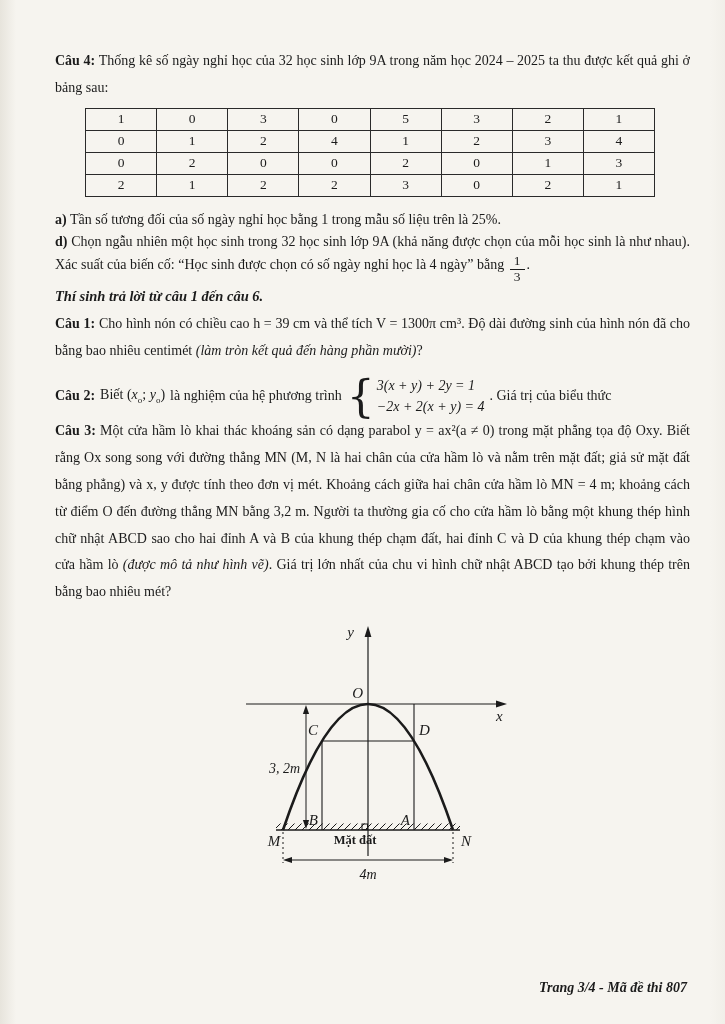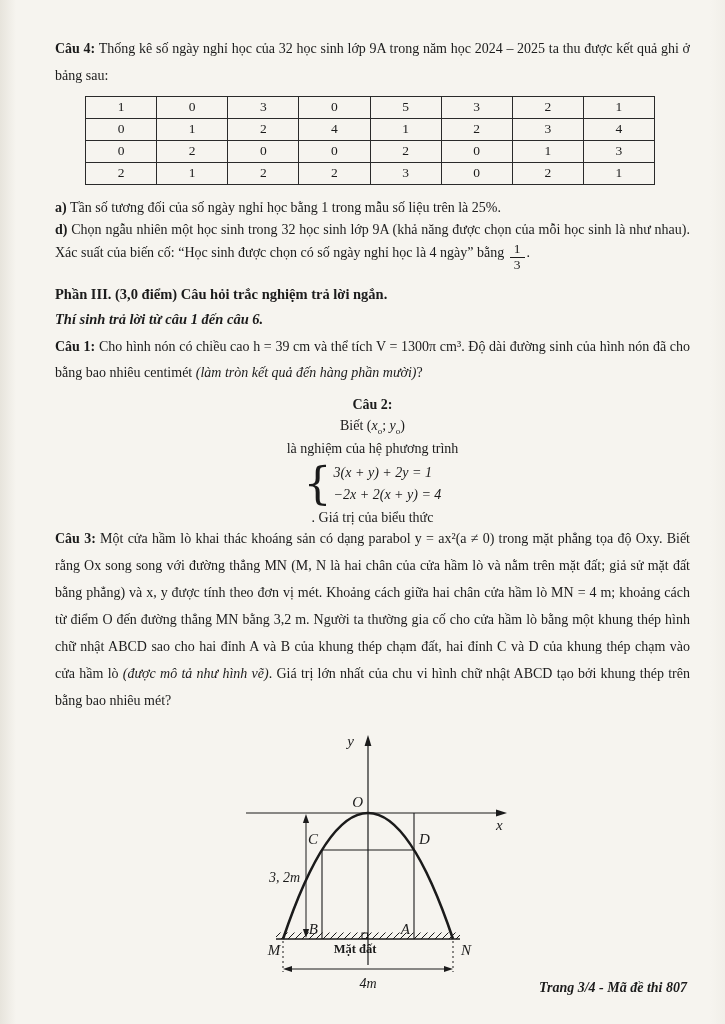--- a/index.html
+++ b/index.html
@@ -7,21 +7,21 @@
     width:725px;height:1024px;
     background:#f6f4ef;
     font-family:"Liberation Serif","DejaVu Serif",serif;
     color:#1b1b1b;
     position:relative;
     overflow:hidden;
   }
   .page{
     position:absolute;inset:0;
     background:linear-gradient(90deg,#e7e4dc 0px,#f6f4ef 16px,#f6f4ef 710px,#f1efe9 725px);
-    padding:36px 35px 0 55px;
+    padding:48px 35px 0 55px;
     box-sizing:border-box;
   }
   .content{width:635px;}
   p{margin:0;}
   .para{font-size:14px;line-height:1.92;text-align:justify;}
   .qlabel{font-weight:bold;}
   .items{margin-top:12px;}
   .item{font-size:14px;line-height:1.62;text-align:justify;}
   .item .ilabel{font-weight:bold;}
   
@@ -45,21 +45,21 @@
     font-size:13.5px;margin:0 2px;
   }
   .frac .num{display:block;border-bottom:1.2px solid #1b1b1b;padding:0 4px;}
   .frac .den{display:block;padding:0 4px;}
   
   .heading{font-size:14.5px;font-weight:bold;margin-top:10px;line-height:1.7;}
   .subheading{font-size:14.5px;font-weight:bold;font-style:italic;line-height:1.7;}
   .mathit{font-style:italic;}
   sub{font-size:9px;}
   
-  .q2line{display:flex;align-items:center;margin-top:10px;font-size:14px;gap:5px;flex-wrap:nowrap;flex-direction:column;}
+  .q2line{display:flex;align-items:center;margin-top:10px;font-size:14px;gap:5px;flex-wrap:nowrap;}
   .system{display:inline-flex;align-items:center;}
   .brace{font-size:44px;font-weight:300;line-height:0.9;font-family:"DejaVu Serif",serif;}
   .eqs{display:inline-block;font-style:italic;font-size:14px;line-height:1.55;padding-left:2px;}
   .q2b{margin-top:8px;font-size:14px;}
   
   .figwrap{width:635px;display:flex;justify-content:center;margin-top:14px;}
   .figure text{font-family:"Liberation Serif","DejaVu Serif",serif;fill:#1b1b1b;}
   .lbl{font-style:italic;font-size:15px;}
   .dim{font-style:italic;font-size:14px;}
   .ground-lbl{font-size:12.5px;font-weight:600;}
@@ -121,21 +121,20 @@
         </tbody>
     </table>
 
     <div class="items">
       <p class="item"><span class="ilabel">a)</span><span> Tần số tương đối của số ngày nghỉ học bằng 1 trong mẫu số liệu trên là 25%.</span></p>
       <p class="item"><span class="ilabel">d)</span><span> Chọn ngẫu nhiên một học sinh trong 32 học sinh lớp 9A (khả năng được chọn của mỗi học sinh là như nhau). Xác suất của biến cố: “Học sinh được chọn có số ngày nghỉ học là 4 ngày” bằng</span>
         <span class="frac"><span class="num">1</span><span class="den">3</span></span><span>.</span>
       </p>
     </div>
 
-    <p class="heading">Phần III. (3,0 điểm) Câu hỏi trắc nghiệm trả lời ngắn.</p>
     <p class="subheading">Thí sinh trả lời từ câu 1 đến câu 6.</p>
 
     <p class="para mt10"><span class="qlabel">Câu 1:</span><span> Cho hình nón có chiều cao h = 39 cm và thể tích V = 1300π cm³. Độ dài đường sinh của hình nón đã cho bằng bao nhiêu centimét </span><span class="mathit">(làm tròn kết quả đến hàng phần mười)</span><span>?</span></p>
 
     <div class="q2line">
       <span class="qlabel">Câu 2:</span>
       <span><span>Biết (</span><i>x</i><sub>o</sub><span>; </span><i>y</i><sub>o</sub><span>)</span></span>
       <span>là nghiệm của hệ phương trình</span>
       <span class="system">
         <span class="brace">{</span>

